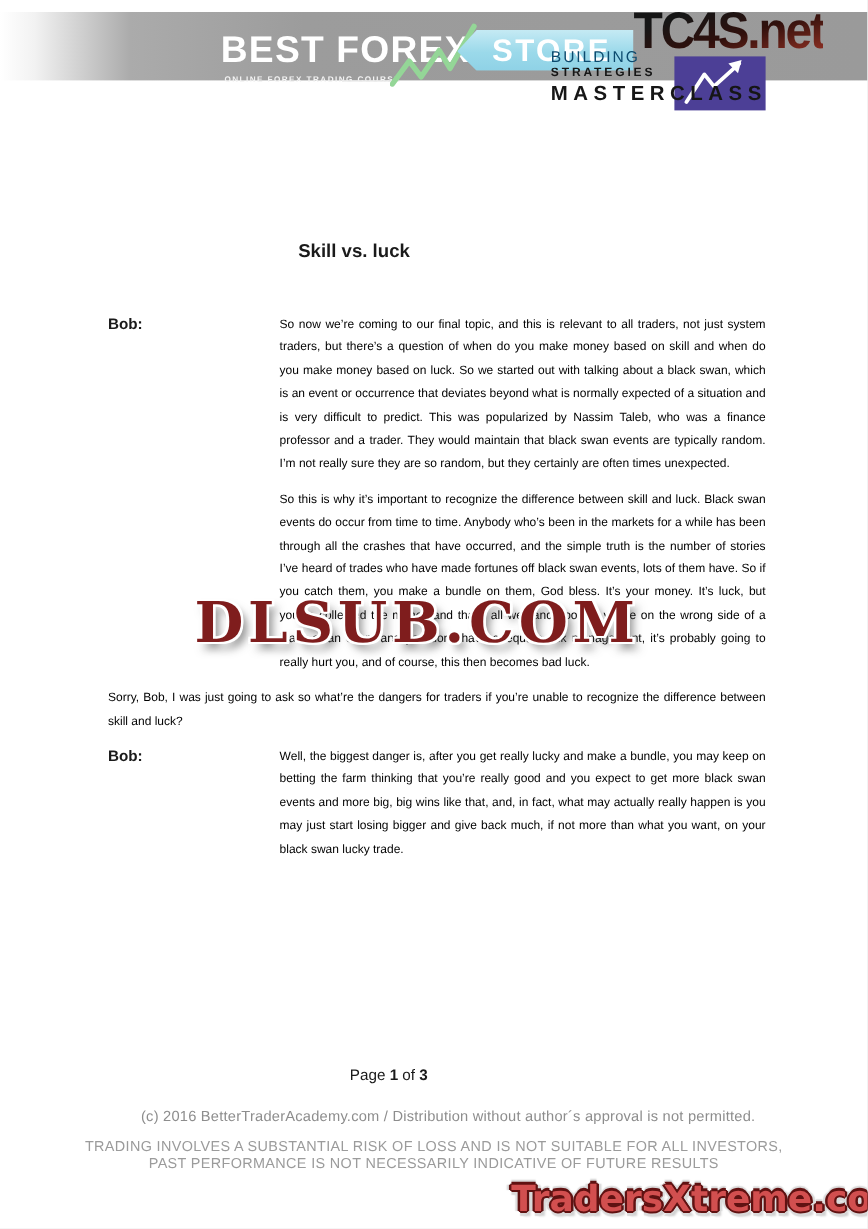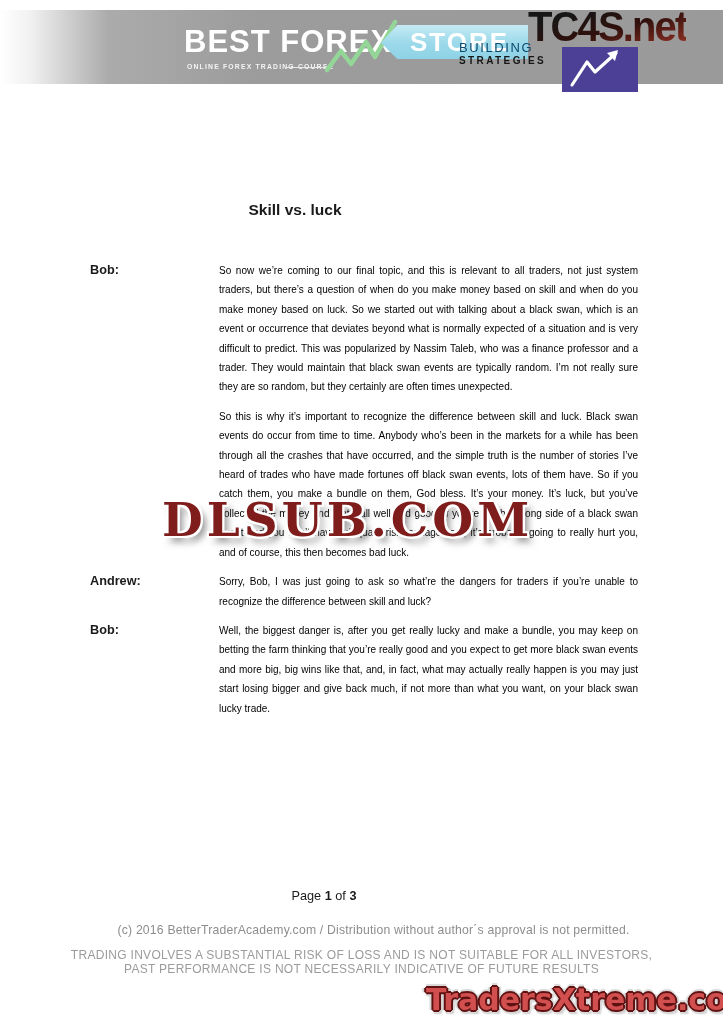--- a/index.html
+++ b/index.html
@@ -3,21 +3,21 @@
 <meta charset="utf-8">
 <style>
   html,body{margin:0;padding:0;background:#e8e8e8;}
   .page{
     position:relative;width:723px;height:1024px;margin:0 auto;
     background:#ffffff;overflow:hidden;
     font-family:"Liberation Sans",sans-serif;color:#262626;
   }
   
   .banner{
-    position:absolute;top:10px;left:0;width:723px;height:74px;
+    position:absolute;top:10px;left:0;width:723px;height:57px;
     background:linear-gradient(90deg,#ffffff 0%,#f2f2f2 4%,#ababab 15%,#9c9c9c 35%,#9a9a9a 100%);
   }
   .best-forex{
     position:absolute;left:184px;top:14px;
     font-size:31px;font-weight:bold;color:#ffffff;letter-spacing:1px;white-space:nowrap;
   }
   .tagline{
     position:absolute;left:187px;top:53px;
     font-size:6.8px;font-weight:bold;color:#f4f4f4;letter-spacing:1.2px;white-space:nowrap;
   }
@@ -51,21 +51,21 @@
   .logo-square{
     position:absolute;left:562px;top:47px;width:76px;height:45px;background:#4c3f96;
   }
   
   .title1{position:absolute;left:0;width:723px;top:163px;text-align:center;
     font-size:15.5px;font-weight:bold;color:#1a1a1a;}
   .title2{position:absolute;left:0;width:590px;top:201px;text-align:center;
     font-size:15.5px;font-weight:bold;color:#1a1a1a;}
   
   .transcript{position:absolute;left:90px;top:261px;width:548px;}
-  .t-row{display:flex;}
+  .t-row{display:flex;gap:14px;}
   .t-speaker{width:129px;flex-shrink:0;font-weight:bold;font-size:12.7px;line-height:19.4px;color:#1a1a1a;}
   .t-body{flex:1;}
   .t-body p{
     margin:0 0 10px 0;font-size:10px;line-height:19.4px;color:#000000;
     text-align:justify;
   }
   
   .dlsub{
     position:absolute;left:162px;top:492px;
     font-family:"DejaVu Serif",serif;font-weight:bold;
@@ -116,34 +116,34 @@
 
   <div class="logo-square">
     <svg width="76" height="45" viewBox="0 0 76 45">
       <polyline points="10,38 25,15 33,25 54,6" fill="none" stroke="#ffffff" stroke-width="3.2" stroke-linecap="round" stroke-linejoin="round"></polyline>
       <path d="M56,3 L45,6 L53,14 Z" fill="#ffffff"></path>
     </svg>
   </div>
   <div class="mclass">
     <div class="l1">BUILDING</div>
     <div class="l3">STRATEGIES</div>
+    <div class="l4">MASTERCLASS</div>
   </div>
 
   <div class="title2">Skill vs. luck</div>
 
   <div class="transcript">
     <div class="t-row">
       <div class="t-speaker">Bob:</div>
       <div class="t-body">
         <p>So now we’re coming to our final topic, and this is relevant to all traders, not just system traders, but there’s a question of when do you make money based on skill and when do you make money based on luck. So we started out with talking about a black swan, which is an event or occurrence that deviates beyond what is normally expected of a situation and is very difficult to predict. This was popularized by Nassim Taleb, who was a finance professor and a trader. They would maintain that black swan events are typically random. I’m not really sure they are so random, but they certainly are often times unexpected.</p>
         <p>So this is why it’s important to recognize the difference between skill and luck. Black swan events do occur from time to time. Anybody who’s been in the markets for a while has been through all the crashes that have occurred, and the simple truth is the number of stories I’ve heard of trades who have made fortunes off black swan events, lots of them have. So if you catch them, you make a bundle on them, God bless. It’s your money. It’s luck, but you’ve collected the money and that’s all well and good. If you’re on the wrong side of a black swan event and you don’t have adequate risk management, it’s probably going to really hurt you, and of course, this then becomes bad luck.</p>
       </div>
     </div>
     <div class="t-row">
-      <div class="t-speaker">Andrew:</div>
       <div class="t-body">
         <p>Sorry, Bob, I was just going to ask so what’re the dangers for traders if you’re unable to recognize the difference between skill and luck?</p>
       </div>
     </div>
     <div class="t-row">
       <div class="t-speaker">Bob:</div>
       <div class="t-body">
         <p>Well, the biggest danger is, after you get really lucky and make a bundle, you may keep on betting the farm thinking that you’re really good and you expect to get more black swan events and more big, big wins like that, and, in fact, what may actually really happen is you may just start losing bigger and give back much, if not more than what you want, on your black swan lucky trade.</p>
       </div>
     </div>

